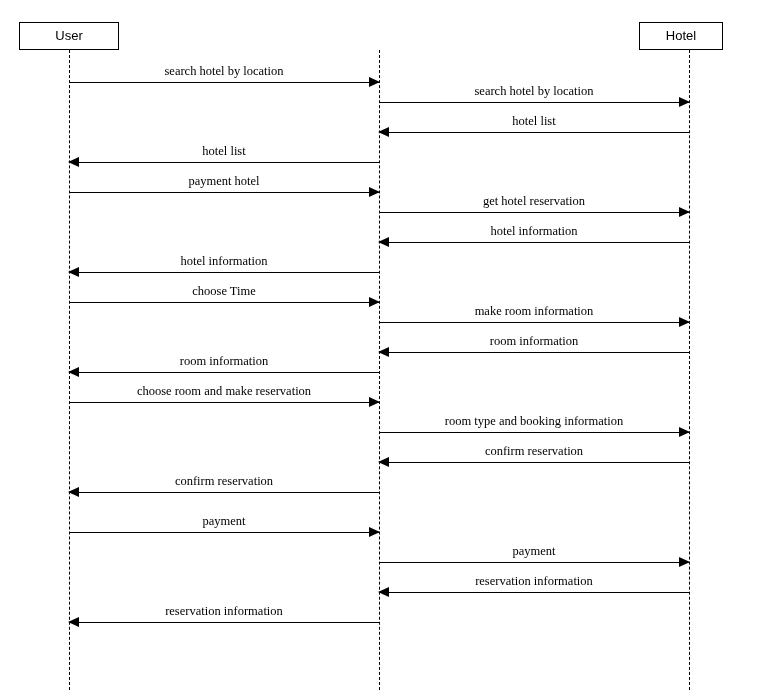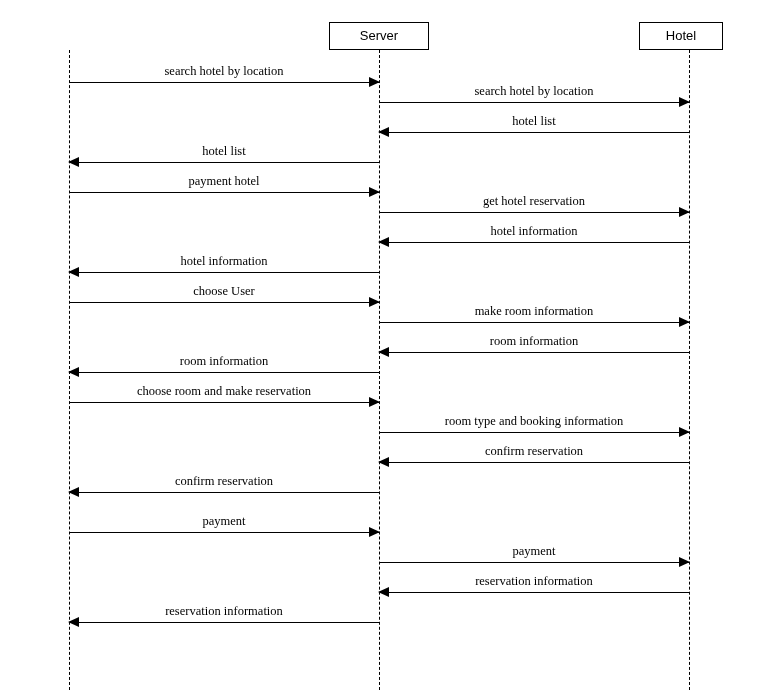--- a/index.html
+++ b/index.html
@@ -73,22 +73,22 @@
     color: #000000;
     white-space: nowrap;
     font-family: Liberation Serif, serif;
   }
 </style>
 </head>
 <body>
 
 <div id="diagram-root" style="width: 769px; height: 691px;">
     <div class="lifeline-line" style="left: 69px; top: 50px; height: 640px;"></div>
+    <div class="lifeline-header" style="left: 19px; top: 22px; width: 100px;">User</div>
     <div class="lifeline-line" style="left: 379px; top: 50px; height: 640px;"></div>
-    <div class="lifeline-header" style="left: 329px; top: 22px; width: 100px;">Server</div>
     <div class="lifeline-line" style="left: 689px; top: 50px; height: 640px;"></div>
     <div class="lifeline-header" style="left: 639px; top: 22px; width: 84px;">Hotel</div>
     <div class="msg" style="left: 69px; top: 82px; width: 310px;">
       <div class="msg-line"></div>
       <div class="msg-head right"></div>
       <div class="msg-label">search hotel by location</div>
     </div>
     <div class="msg" style="left: 379px; top: 102px; width: 310px;">
       <div class="msg-line"></div>
       <div class="msg-head right"></div>
@@ -120,21 +120,21 @@
       <div class="msg-label">hotel information</div>
     </div>
     <div class="msg" style="left: 69px; top: 272px; width: 310px;">
       <div class="msg-line"></div>
       <div class="msg-head left"></div>
       <div class="msg-label">hotel information</div>
     </div>
     <div class="msg" style="left: 69px; top: 302px; width: 310px;">
       <div class="msg-line"></div>
       <div class="msg-head right"></div>
-      <div class="msg-label">choose User</div>
+      <div class="msg-label">choose Time</div>
     </div>
     <div class="msg" style="left: 379px; top: 322px; width: 310px;">
       <div class="msg-line"></div>
       <div class="msg-head right"></div>
       <div class="msg-label">make room information</div>
     </div>
     <div class="msg" style="left: 379px; top: 352px; width: 310px;">
       <div class="msg-line"></div>
       <div class="msg-head left"></div>
       <div class="msg-label">room information</div>

